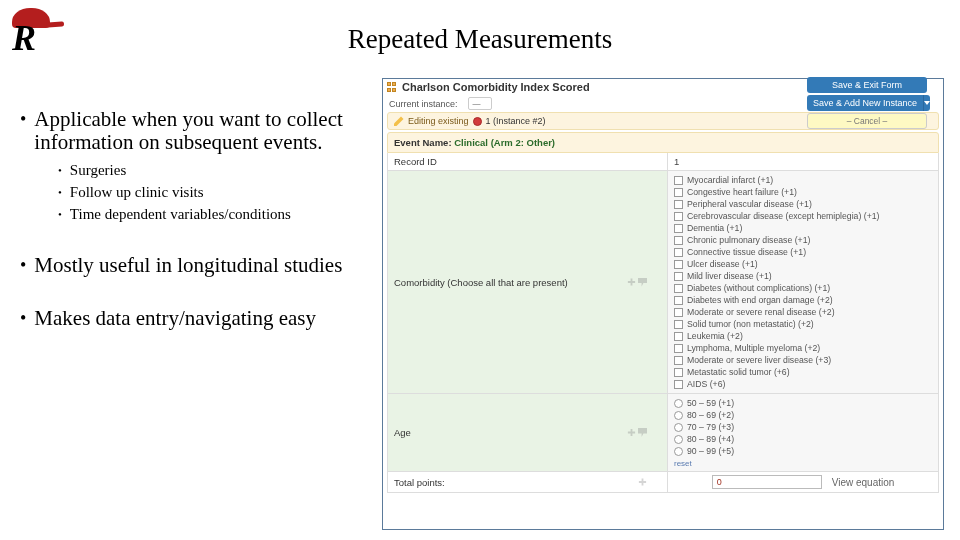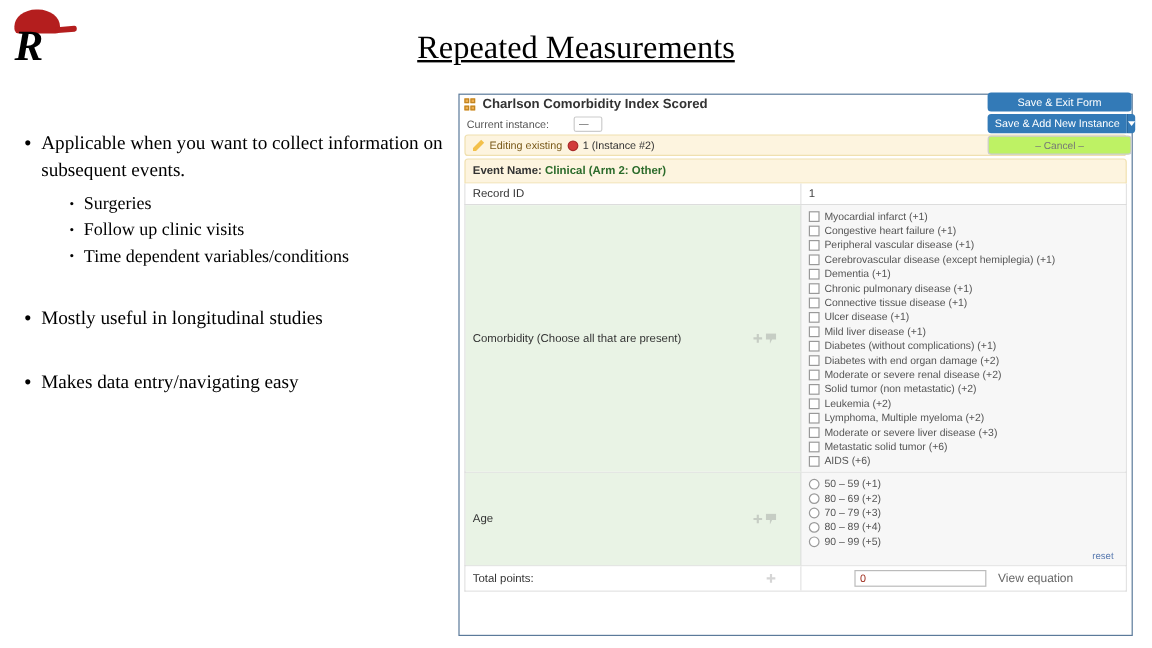--- a/index.html
+++ b/index.html
@@ -4,48 +4,48 @@
 <style>
   * { box-sizing: border-box; margin: 0; padding: 0; }
   html, body { width: 960px; height: 540px; font-family: Arial, sans-serif; background: #fff; overflow: hidden; }
   .slide { position: relative; width: 960px; height: 540px; }
 
   .logo { position: absolute; top: 4px; left: 4px; width: 60px; height: 60px; }
   .cap { width: 38px; height: 20px; background: #b41e1e; border-radius: 18px 18px 4px 4px / 14px 14px 4px 4px; position: absolute; top: 4px; left: 8px; }
   .brim { width: 18px; height: 5px; background: #b41e1e; border-radius: 2px; position: absolute; top: 18px; left: 42px; transform: rotate(-5deg); }
   .letter-r { position: absolute; top: 16px; left: 8px; font: italic 900 36px/1 Georgia, serif; color: #000; }
 
-  .title { position: absolute; top: 26px; left: 50%; transform: translateX(-50%); font: 400 27px/1 "Times New Roman", serif; text-decoration: underline; color: #000; }
+  .title { position: absolute; top: 26px; left: 50%; transform: translateX(-50%); font: 400 27px/1 "Times New Roman", serif; color: #000; }
 
   .left-col { position: absolute; top: 108px; left: 20px; width: 360px; font-family: "Times New Roman", serif; color: #000; }
   .left-col > ul { list-style: none; }
   .left-col > ul > li { margin-bottom: 30px; }
   .li-row { display: flex; align-items: flex-start; }
   .bullet-dot { display: inline-block; margin-right: 8px; font-size: 18px; line-height: 22px; }
-  .li-text { font-size: 16px; line-height: 23px; flex: 1; }
+  .li-text { font-size: 21px; line-height: 23px; flex: 1; }
   .sub-ul { list-style: none; margin-top: 6px; margin-left: 38px; }
   .sub-ul li { display: flex; align-items: flex-start; font-size: 15px; line-height: 20px; margin-bottom: 2px; }
   .sub-ul .sbullet { margin-right: 8px; font-size: 11px; line-height: 20px; }
 
   .right-col { position: absolute; top: 78px; left: 382px; width: 562px; height: 452px; border: 1px solid #5b7a9a; background: #fff; font-family: "Helvetica Neue", Arial, sans-serif; font-size: 9px; color: #333; }
 
-  .btns { position: absolute; top: -2px; right: 0; width: 120px; display: flex; flex-direction: column; gap: 2px; z-index: 10; }
+  .btns { position: absolute; top: -2px; right: 16px; width: 120px; display: flex; flex-direction: column; gap: 2px; z-index: 10; }
   .btn-blue { background: #337ab7; color: #fff; border-radius: 3px; padding: 3px 6px; font-size: 9px; text-align: center; cursor: pointer; white-space: nowrap; }
   .btn-grp { display: flex; }
   .btn-grp .btn-blue:first-child { border-radius: 3px 0 0 3px; flex: 1; }
   .btn-drop { background: #337ab7; color: #fff; width: 14px; border-radius: 0 3px 3px 0; display: flex; align-items: center; justify-content: center; border-left: 1px solid #2a689e; cursor: pointer; }
-  .btn-gray { background: #bef264; color: #777; border: 1px solid #ccc; border-radius: 3px; padding: 2px 6px; font-size: 8.5px; text-align: center; cursor: pointer; }
+  .btn-gray { background: #fef9c3; color: #777; border: 1px solid #ccc; border-radius: 3px; padding: 2px 6px; font-size: 8.5px; text-align: center; cursor: pointer; }
   .caret-dn { display: inline-block; width: 0; height: 0; border-left: 3px solid transparent; border-right: 3px solid transparent; border-top: 4px solid #fff; }
 
   .form-hdr { display: flex; align-items: center; gap: 4px; padding: 2px 4px; }
   .grid-icon { width: 11px; height: 11px; display: inline-flex; flex-wrap: wrap; gap: 1px; }
   .grid-icon span { width: 4px; height: 4px; background: #f0ad4e; border: 1px solid #c08522; }
   .form-title { font-weight: bold; color: #333; font-size: 11px; }
 
-  .instance-row { display: flex; align-items: center; gap: 20px; padding: 2px 6px; font-size: 9px; color: #555; }
+  .instance-row { display: flex; align-items: center; gap: 10px; padding: 2px 6px; font-size: 9px; color: #555; }
   .inst-sel { background: #fff; border: 1px solid #ccc; border-radius: 2px; padding: 1px 10px 1px 4px; font-size: 8px; position: relative; }
 
   .edit-banner { margin: 0 4px; padding: 3px 6px; background: #fdf4df; border: 1px solid #f0e0b0; border-radius: 3px; display: flex; align-items: flex-end; gap: 4px; font-size: 9px; color: #7a5a1a; }
   .pencil-icon { width: 10px; height: 10px; background: #f3c04a; clip-path: polygon(0 75%, 70% 5%, 95% 30%, 25% 100%, 0 100%); }
   .dot-red { width: 9px; height: 9px; background: #d23b3b; border-radius: 50%; display: inline-block; border: 1px solid #a82a2a; }
 
   .event-banner { margin: 2px 4px 0 4px; padding: 4px 6px; background: #fdf4df; border: 1px solid #f0e0b0; border-radius: 3px 3px 0 0; font-size: 9.5px; color: #333; }
   .event-banner b { font-weight: bold; }
   .event-banner .clin { color: #2b6b2b; font-weight: bold; }
 
@@ -60,21 +60,21 @@
   .fld-val { flex: 1; padding: 3px 6px; background: #f7f7f7; color: #333; display: flex; flex-direction: column; justify-content: center; }
   .fld-val.white { background: #fff; }
   .ro-val { color: #444; }
 
   .checklist { list-style: none; }
   .checklist li { display: flex; align-items: center; gap: 4px; line-height: 12px; font-size: 8.7px; color: #555; white-space: nowrap; }
   .ck { width: 9px; height: 9px; border: 1px solid #999; background: #fff; flex-shrink: 0; cursor: pointer; }
   .radiolist { list-style: none; }
   .radiolist li { display: flex; align-items: center; gap: 4px; line-height: 12px; font-size: 8.7px; color: #555; }
   .rd { width: 9px; height: 9px; border: 1px solid #999; background: #fff; border-radius: 50%; flex-shrink: 0; cursor: pointer; }
-  .reset { font-size: 8px; color: #5a7bb0; text-align: right; padding-right: 4px; margin-top: 2px; cursor: pointer; }
+  .reset { font-size: 8px; color: #5a7bb0; text-align: left; padding-right: 4px; margin-top: 2px; cursor: pointer; }
 
   .tot-val { border: 1px solid #bbb; background: #fff; color: #a03020; padding: 1px 4px; width: 110px; font-size: 9px; }
   .view-eq { font-size: 10px; color: #666; margin-left: 10px; }
 
 </style>
 </head>
 <body>
 
 <div class="slide">
 

